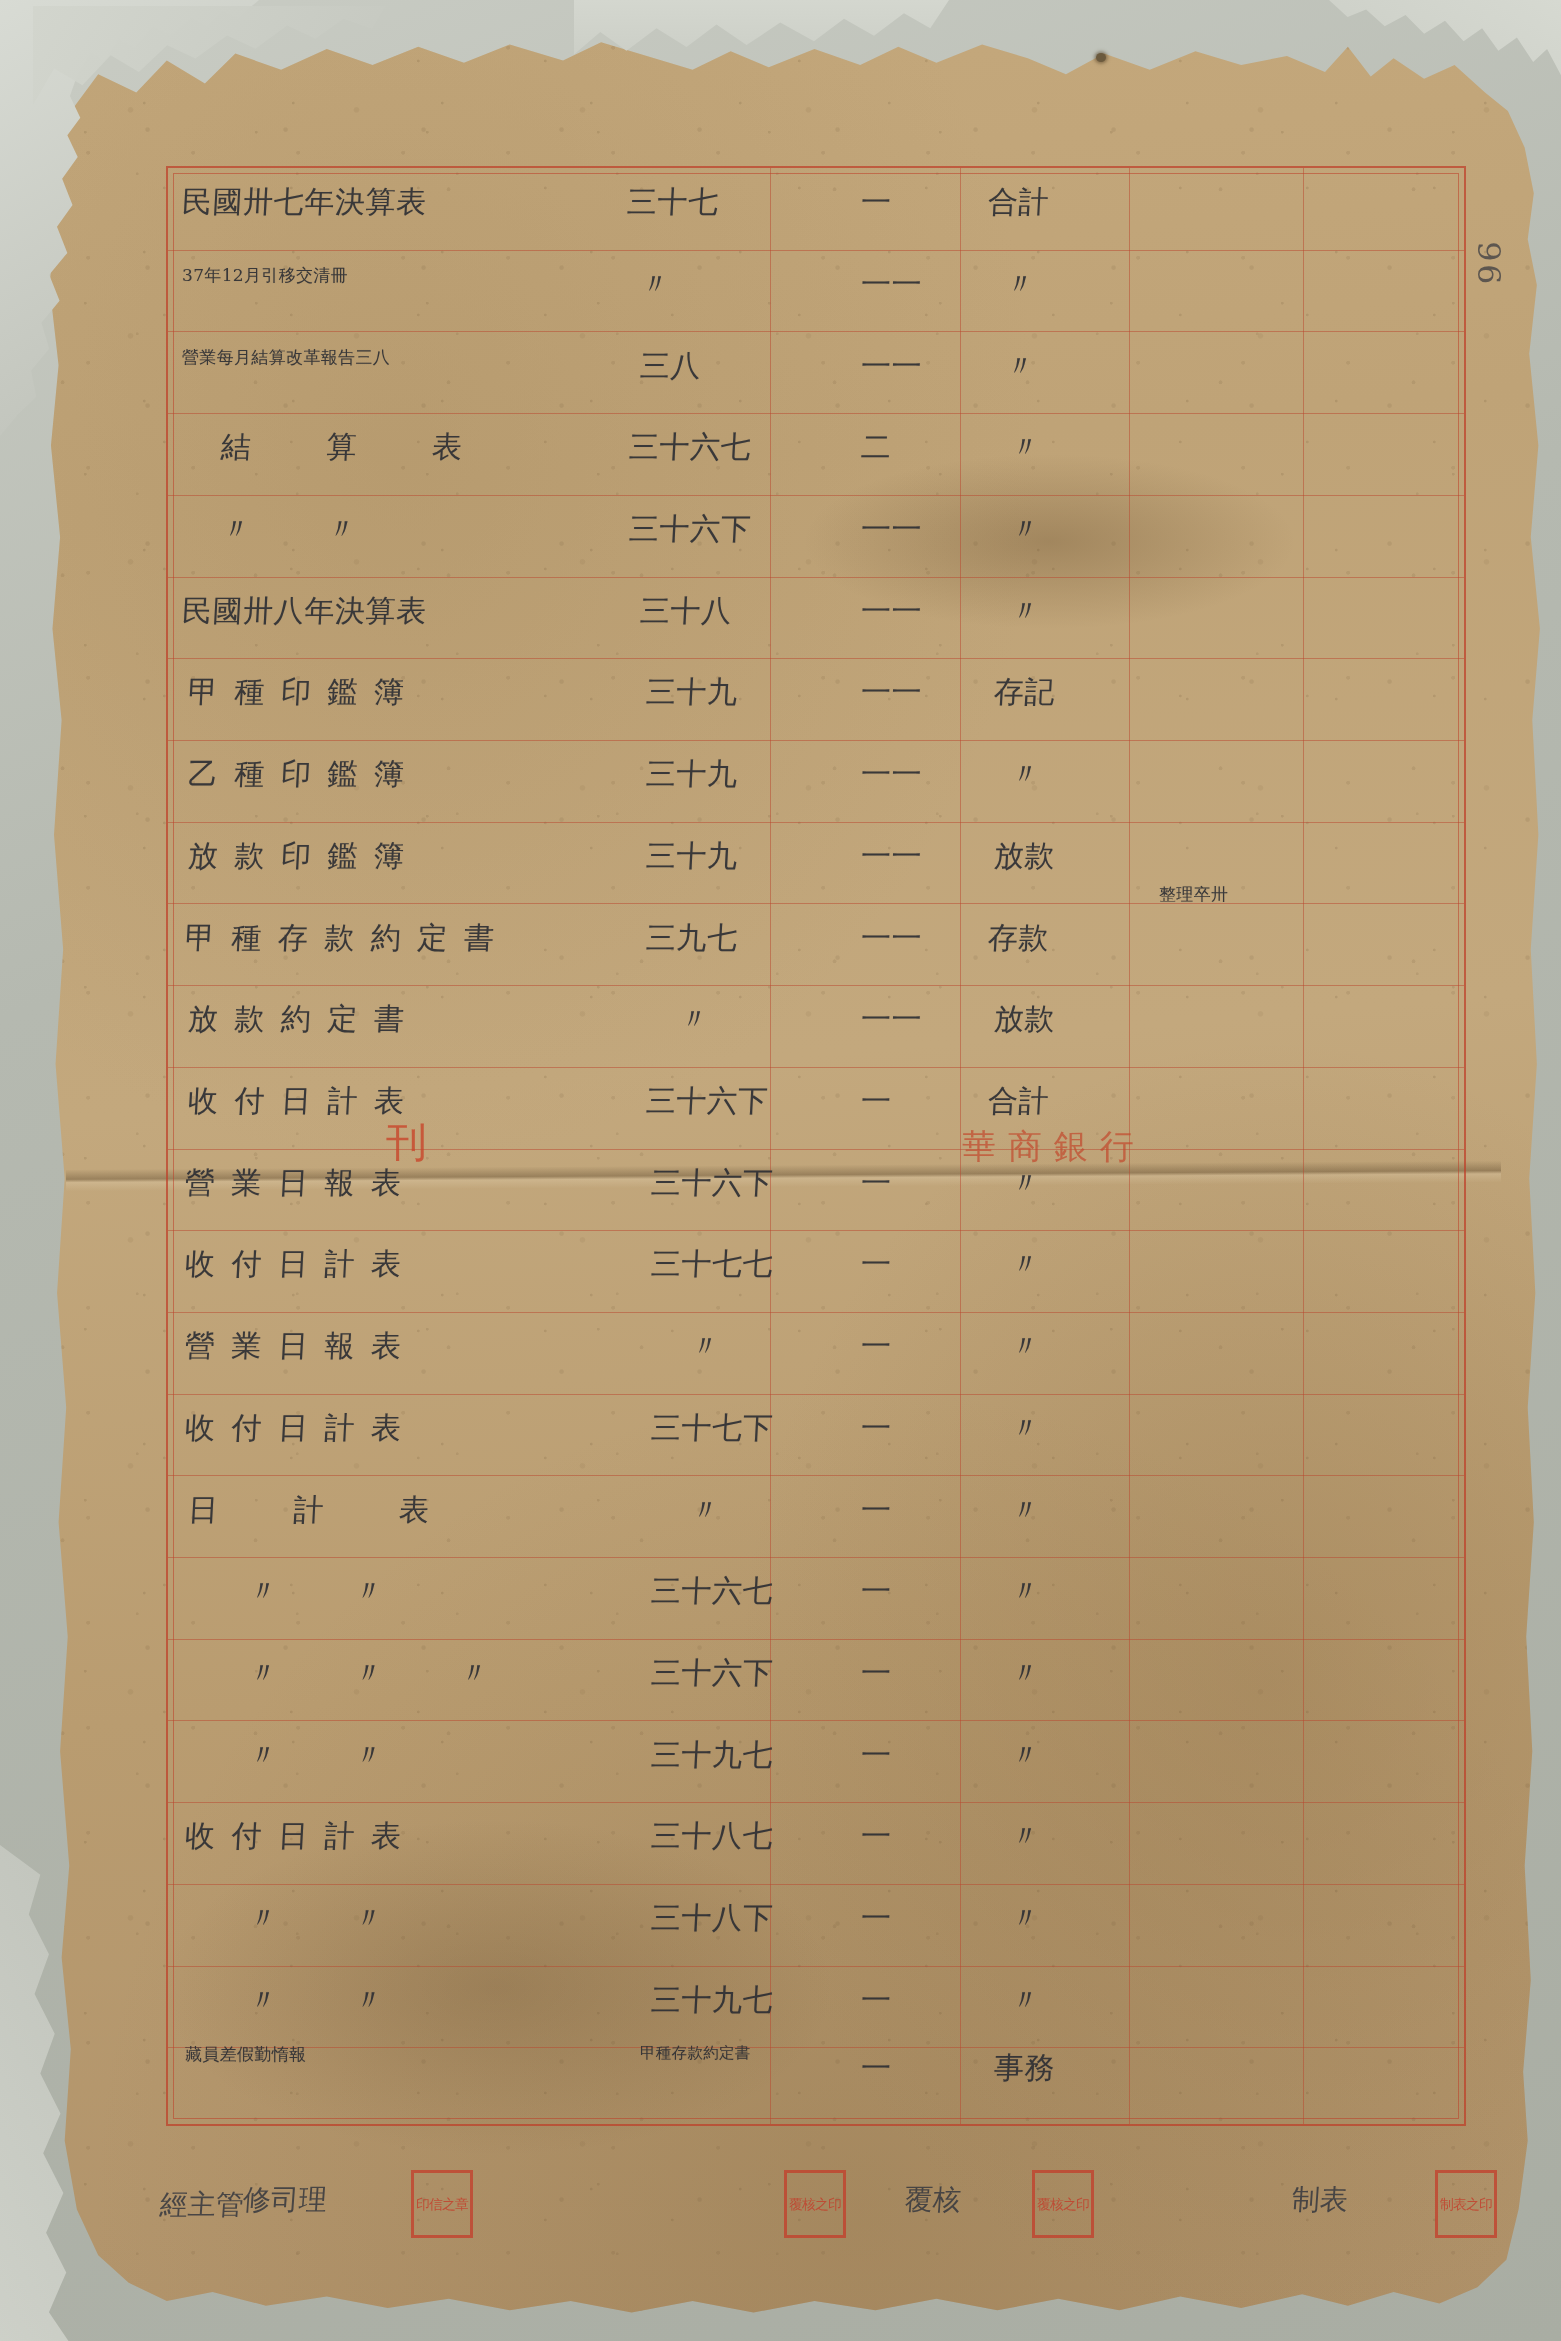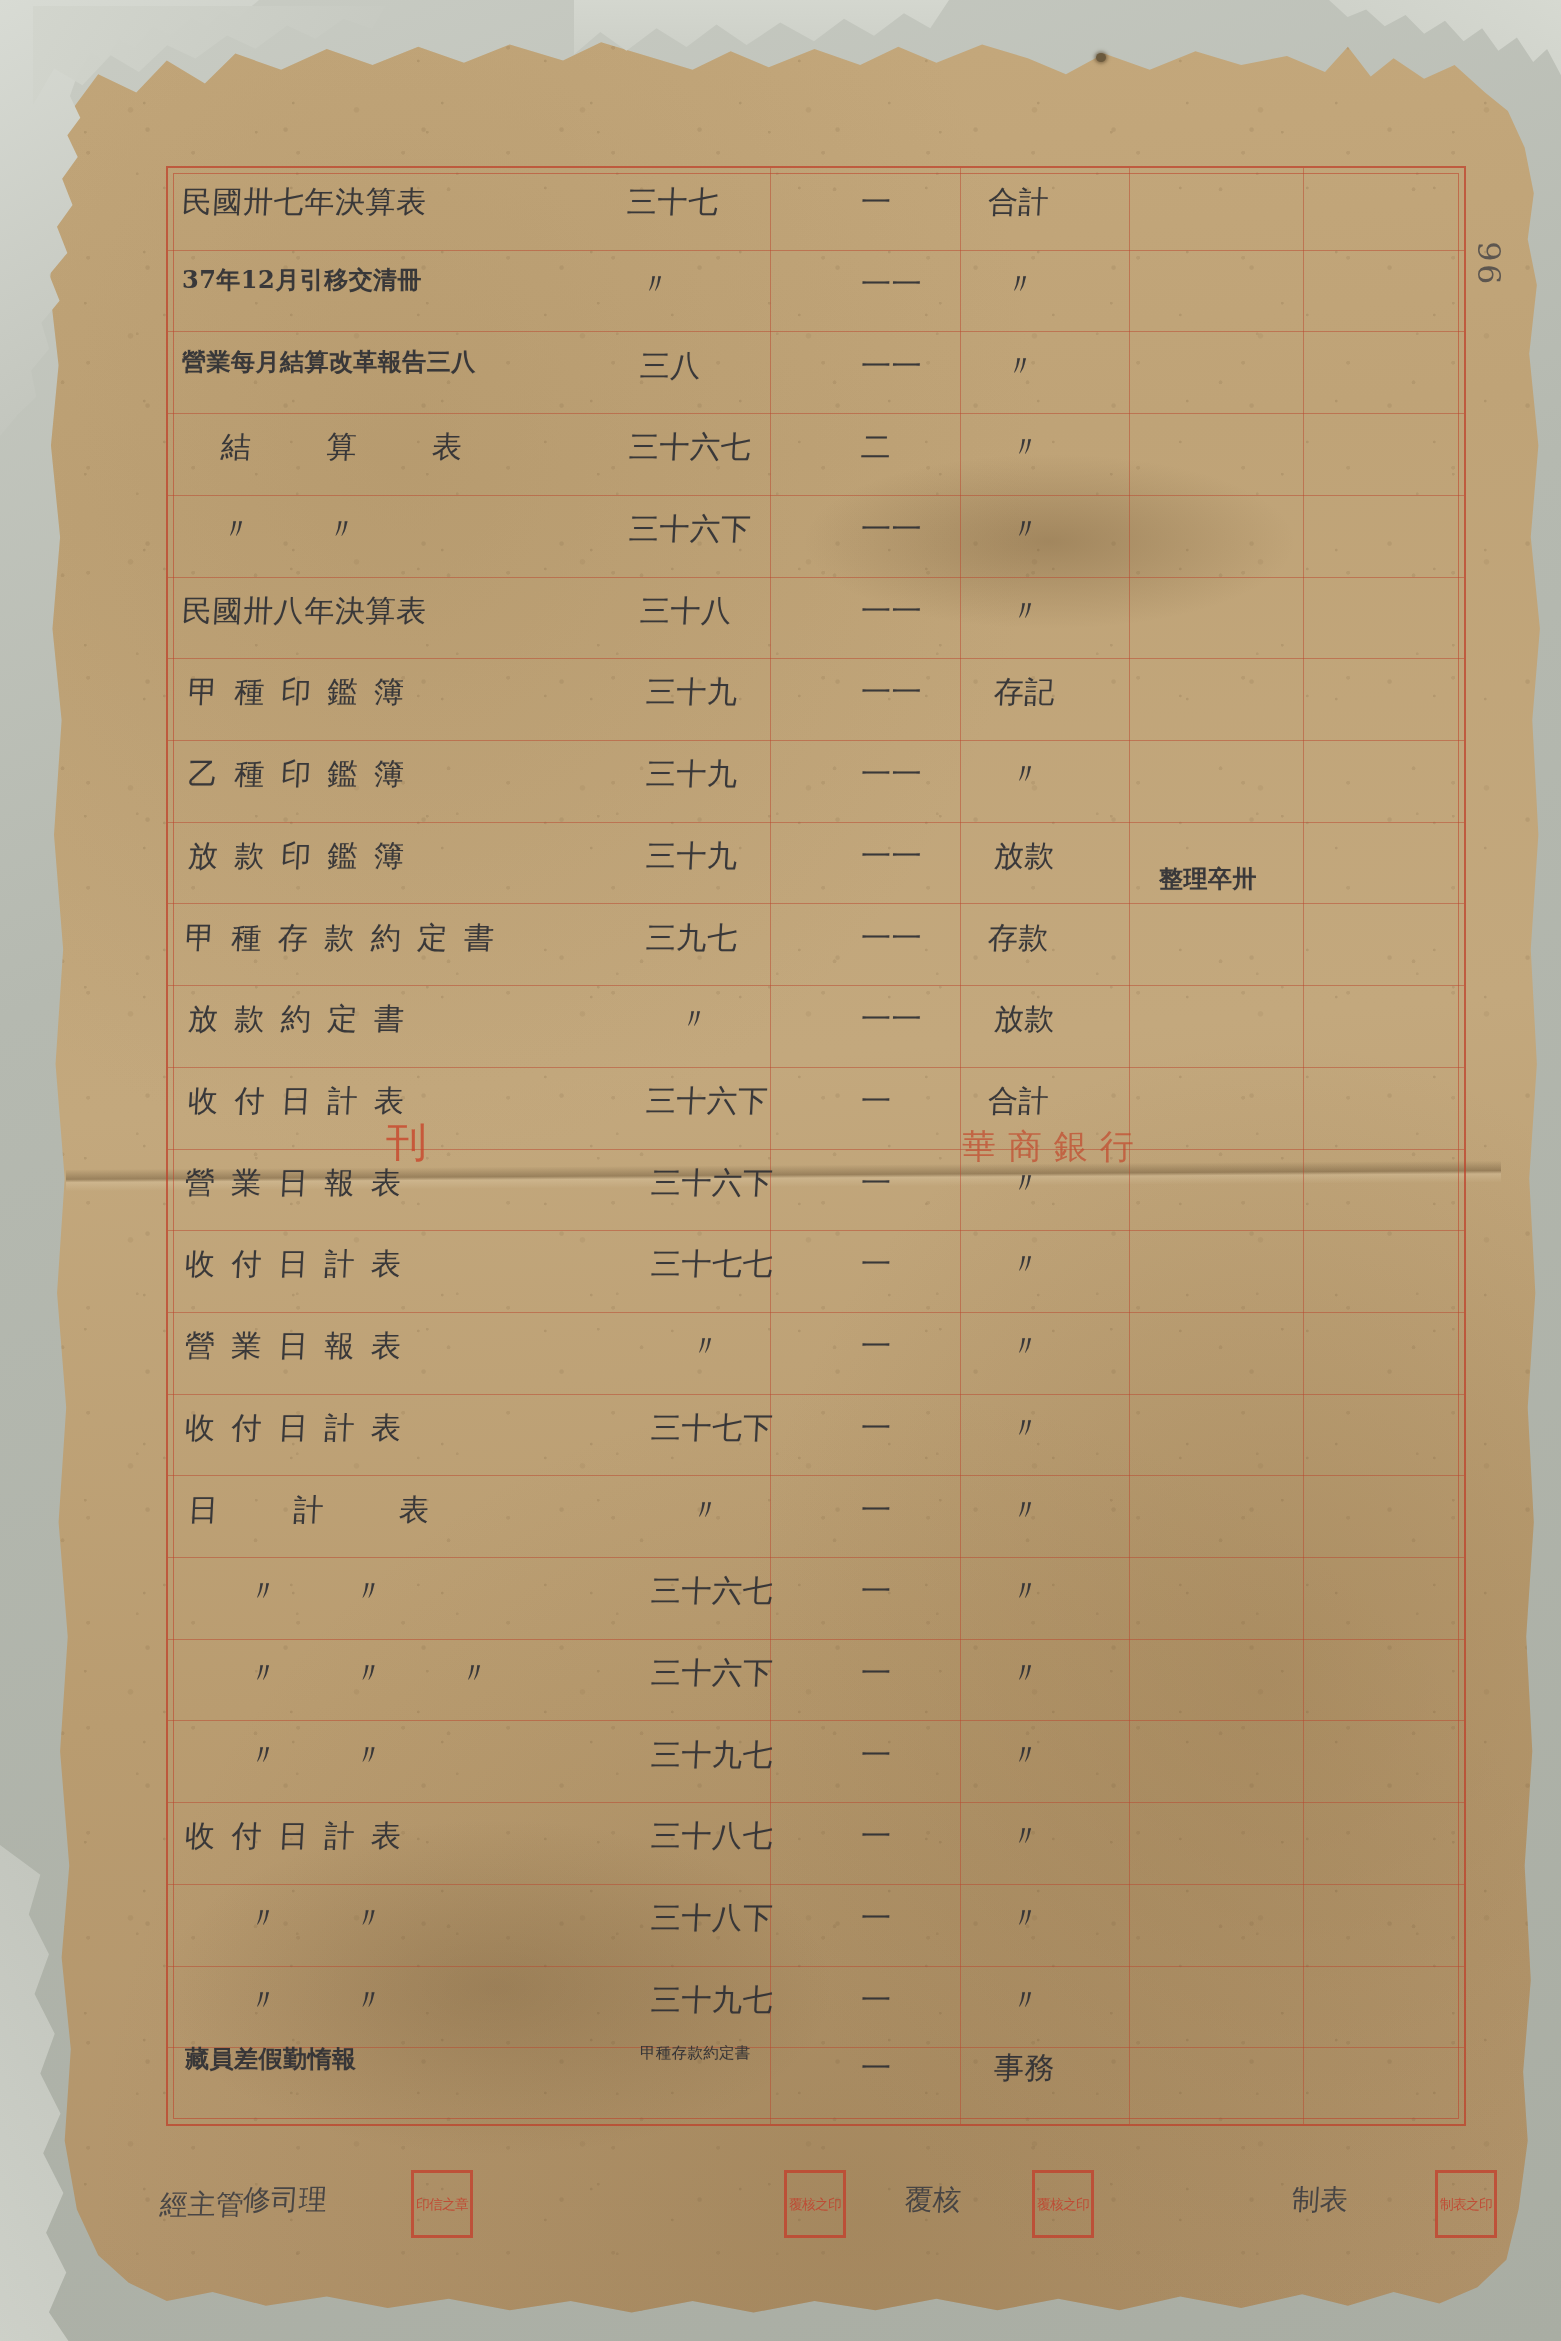--- a/index.html
+++ b/index.html
@@ -194,21 +194,21 @@
     font-family: "DejaVu Serif", serif;
     white-space: nowrap;
     letter-spacing: 0.02em;
     text-shadow: 0 0 1.1px rgba(40,40,50,0.18);
     opacity: 0.90;
   }
   .ink {
     font-size: 30px;
     transform: skewX(-3deg);
   }
-  .ink-sm { font-size: 24px; font-weight: bold; }
+  .ink-sm { font-size: 17px; }
   .ink-xs { font-size: 15.5px; }
   .spaced { letter-spacing: 0.55em; }
   .spaced-wide { letter-spacing: 1.1em; }
 
   .redtext {
     position: absolute;
     color: rgba(194,72,44,0.82);
     font-size: 34px;
     letter-spacing: 0.35em;
     font-family: "DejaVu Serif", serif;
@@ -363,21 +363,21 @@
 
   <div class="cell ink spaced" style="left:188px; top:836px;">放款印鑑簿</div>
   <div class="cell ink" style="left:646px; top:836px;">三十九</div>
   <div class="cell ink" style="left:861px; top:836px;">一一</div>
   <div class="cell ink" style="left:994px; top:836px;">放款</div>
 
   <div class="cell ink spaced" style="left:185px; top:918px;">甲種存款約定書</div>
   <div class="cell ink" style="left:646px; top:918px;">三九七</div>
   <div class="cell ink" style="left:861px; top:918px;">一一</div>
   <div class="cell ink" style="left:988px; top:918px;">存款</div>
-  <div class="cell ink-sm" style="left:1159px; top:863px;">整理卒卅</div>
+  <div class="cell ink-sm" style="left:1159px; top:883px;">整理卒卅</div>
 
   <div class="cell ink spaced" style="left:188px; top:999px;">放款約定書</div>
   <div class="cell ink" style="left:679px; top:999px;">〃</div>
   <div class="cell ink" style="left:861px; top:999px;">一一</div>
   <div class="cell ink" style="left:994px; top:999px;">放款</div>
 
   <div class="cell ink spaced" style="left:188px; top:1081px;">收付日計表</div>
   <div class="cell ink" style="left:646px; top:1081px;">三十六下</div>
   <div class="cell ink" style="left:861px; top:1081px;">一</div>
   <div class="cell ink" style="left:988px; top:1081px;">合計</div>

